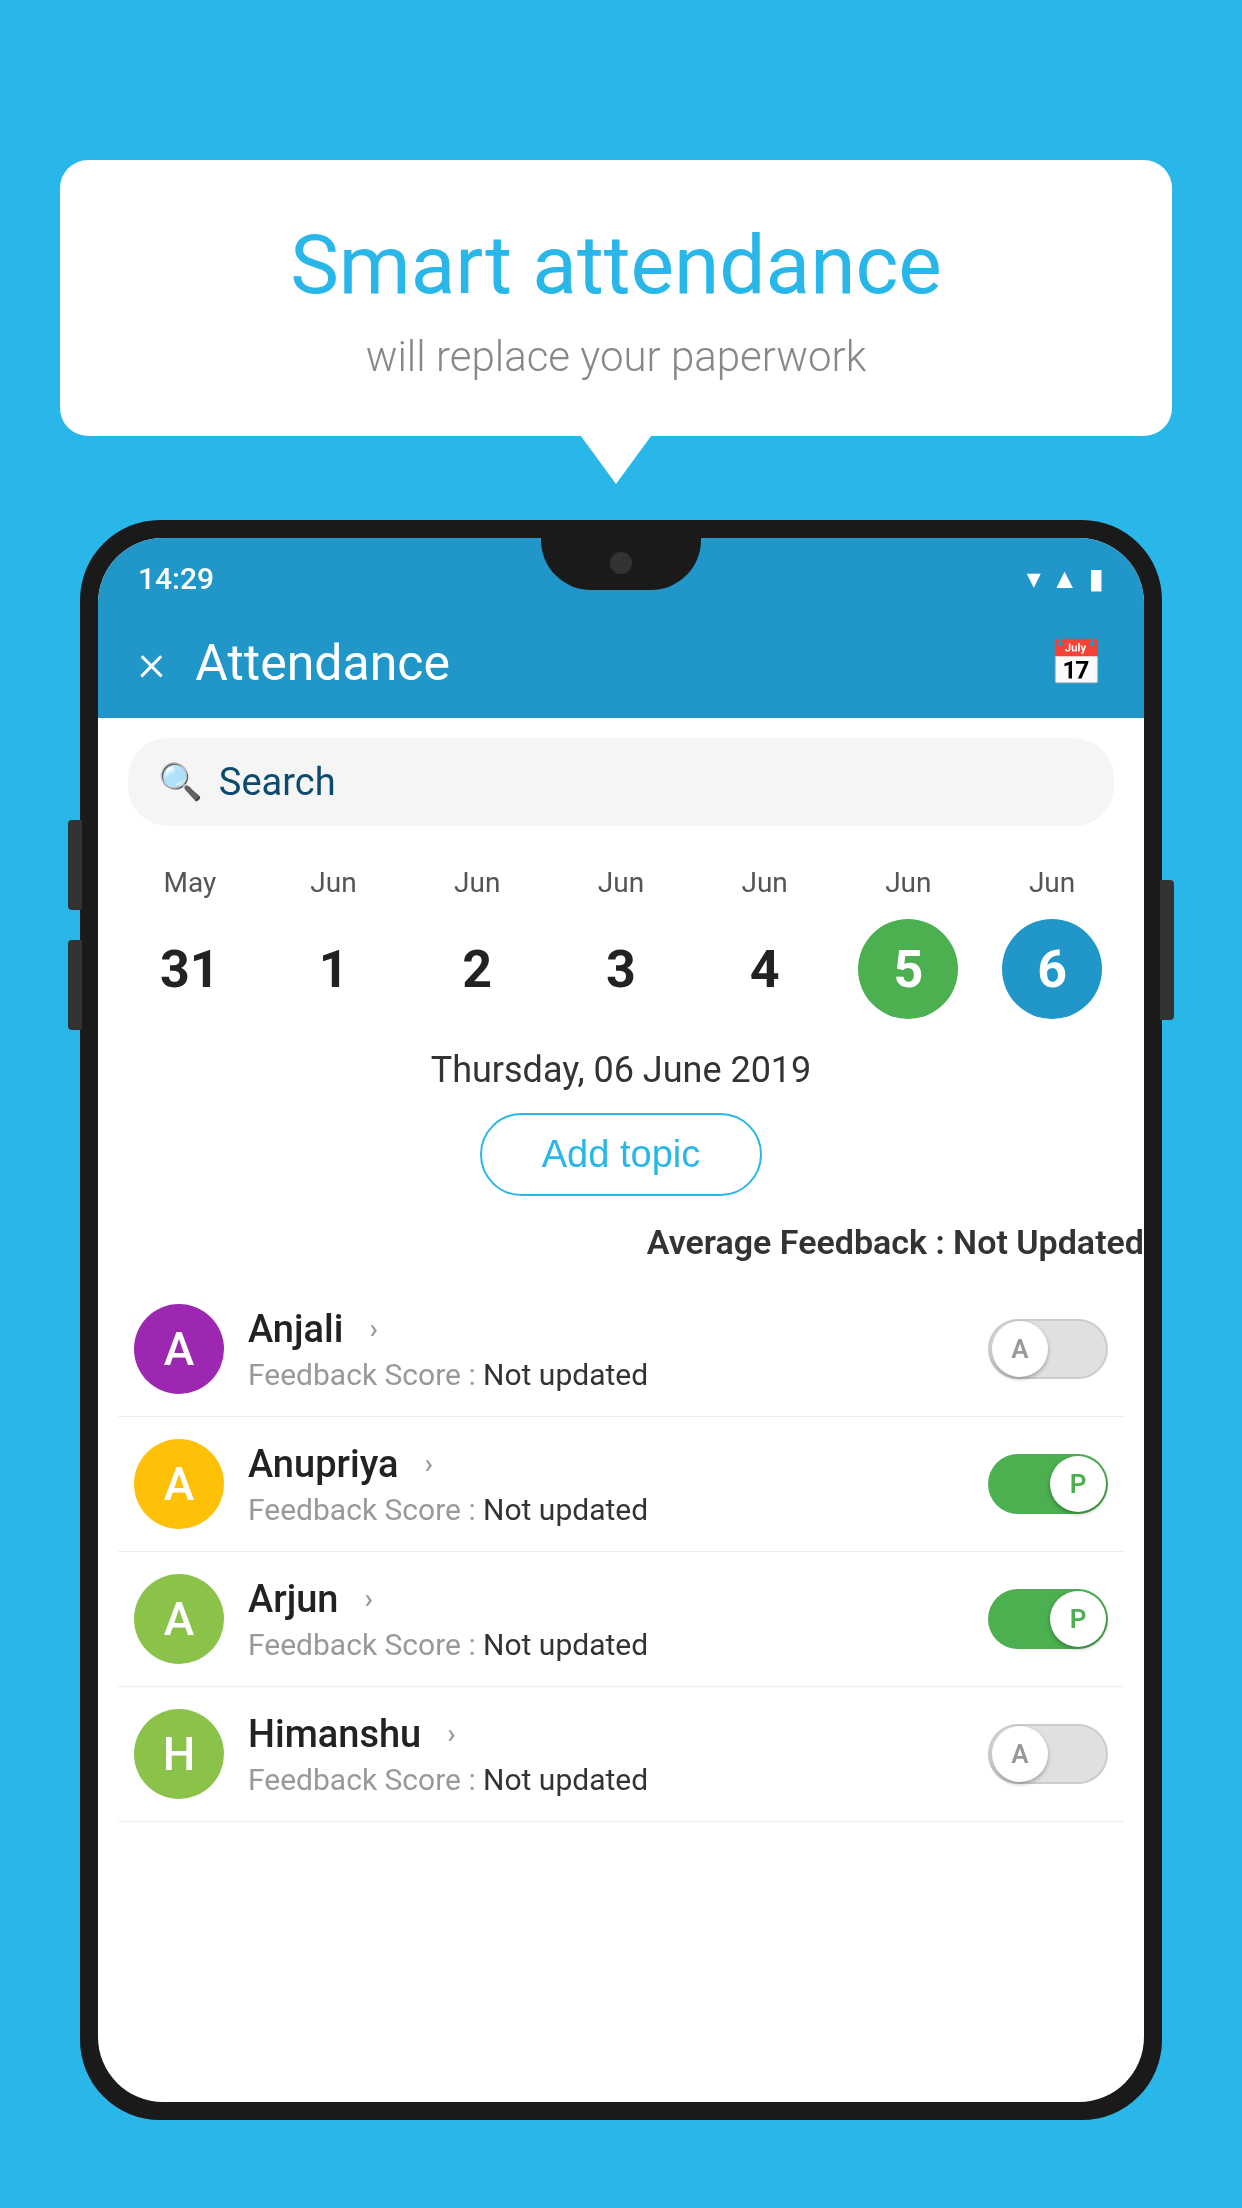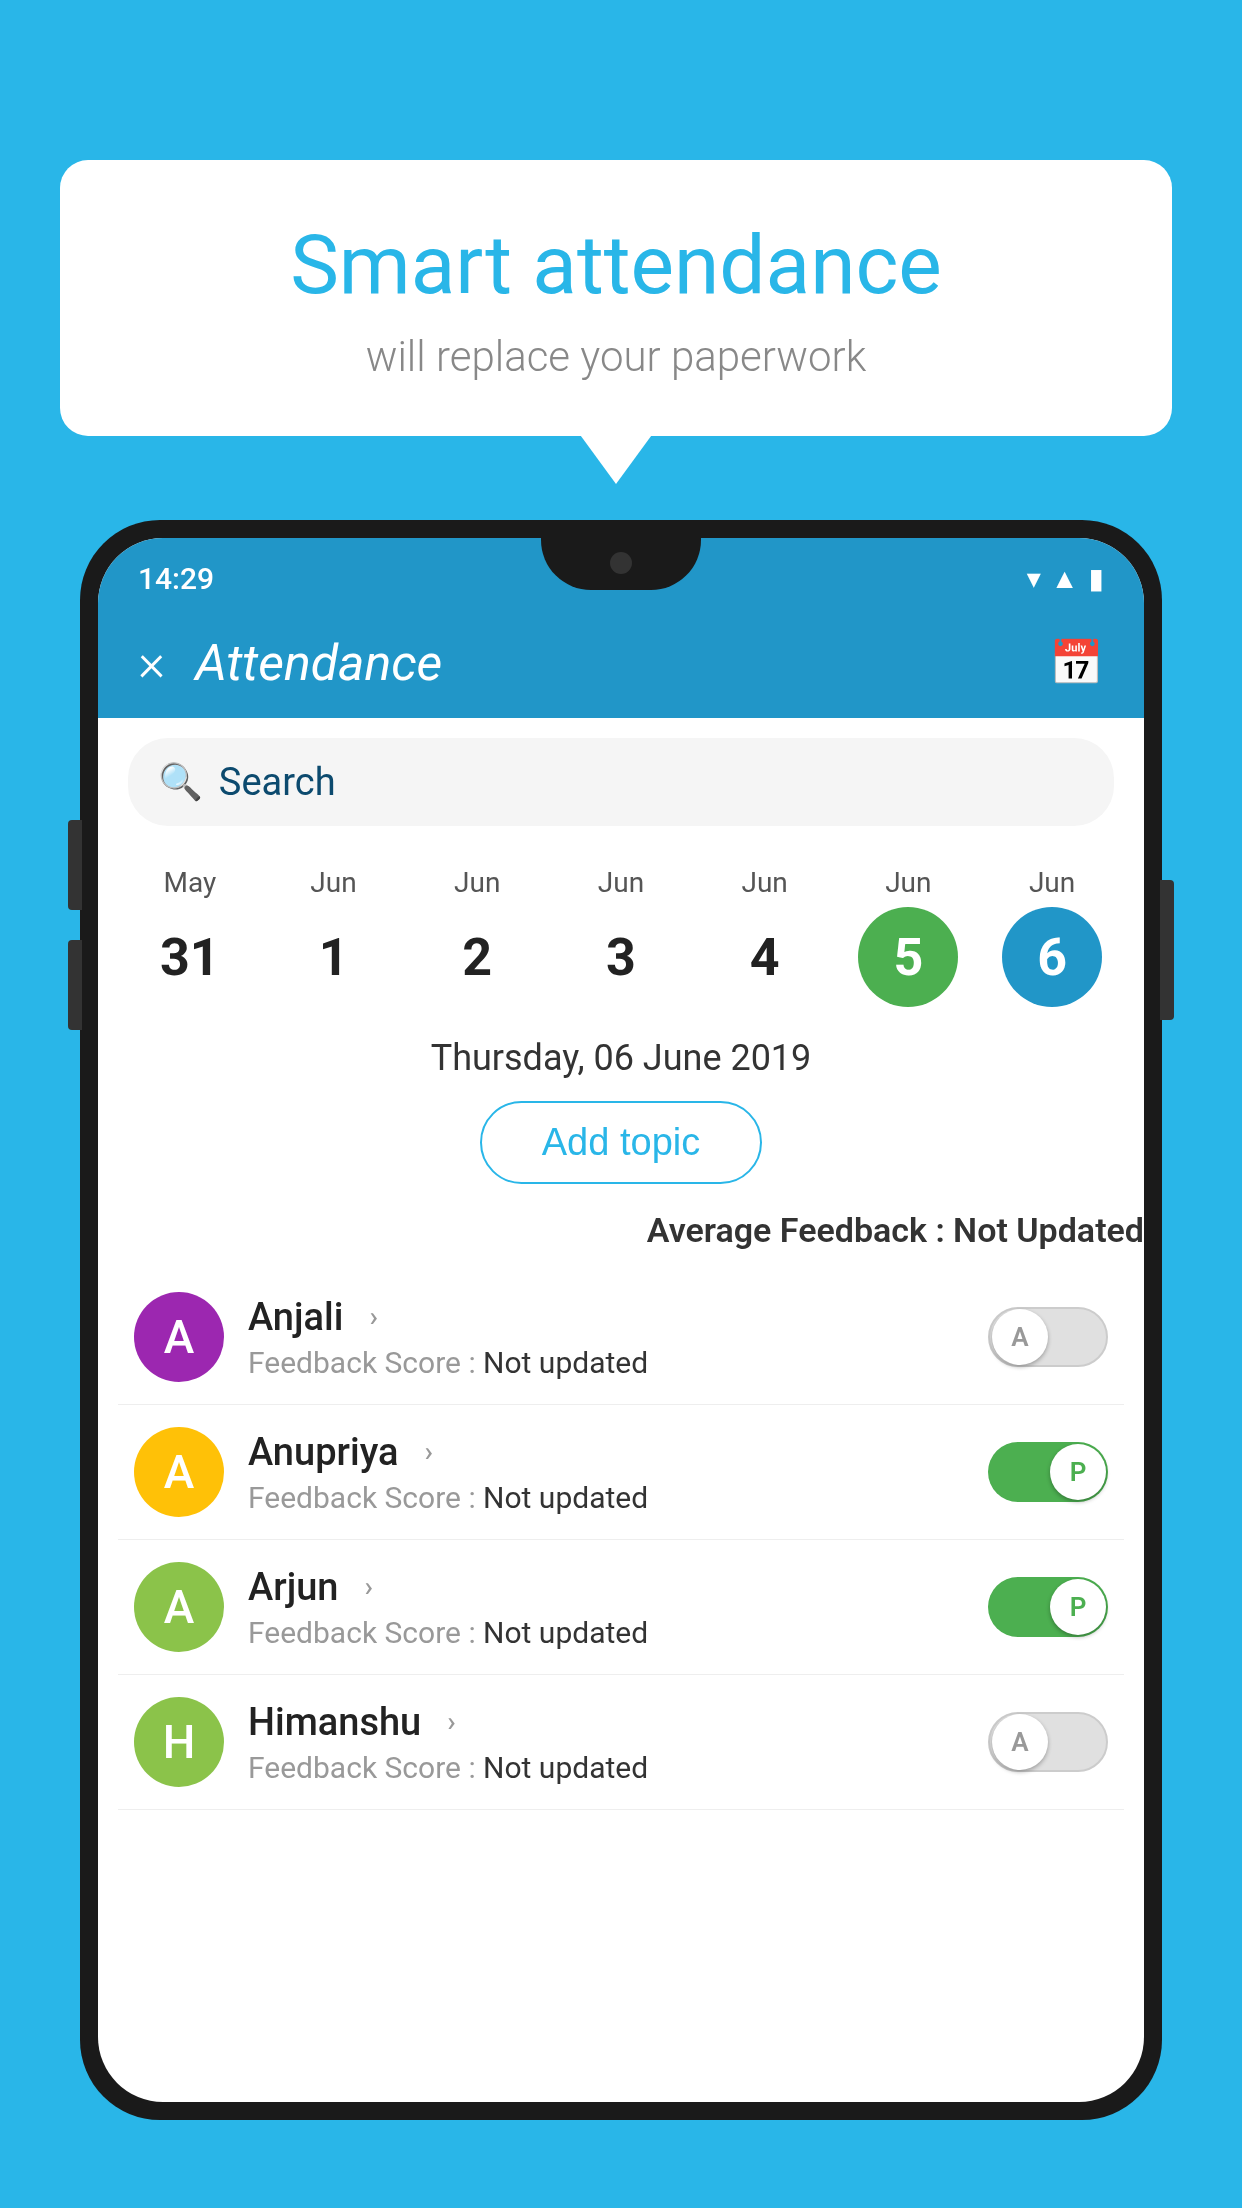--- a/index.html
+++ b/index.html
@@ -137,21 +137,20 @@
       font-size: 52px;
       font-weight: 300;
       cursor: pointer;
       line-height: 1;
     }
     .app-title {
       color: white;
       font-size: 50px;
       font-weight: 400;
       flex: 1;
-      font-style: italic;
     }
     .calendar-icon {
       color: white;
       font-size: 44px;
     }
 
     
     .search-container {
       background: #f5f5f5;
       margin: 20px 30px;
@@ -174,21 +173,21 @@
     .calendar-strip {
       padding: 20px 20px 10px;
       display: flex;
       justify-content: space-around;
       align-items: flex-end;
     }
     .cal-day {
       display: flex;
       flex-direction: column;
       align-items: center;
-      gap: 8px;
+      gap: 20px;
       cursor: pointer;
       width: 120px;
     }
     .cal-month {
       font-size: 28px;
       color: #555;
       text-align: center;
     }
     .cal-date {
       font-size: 52px;

